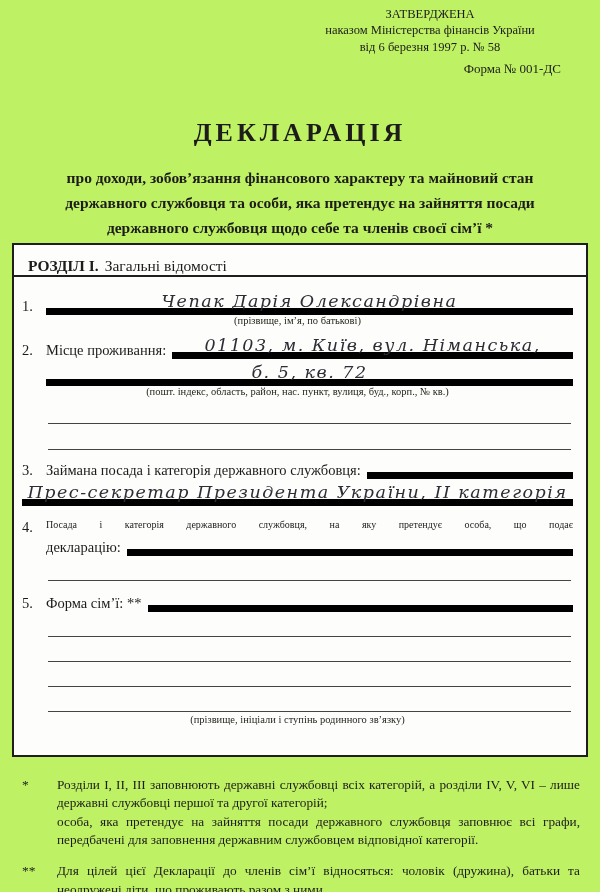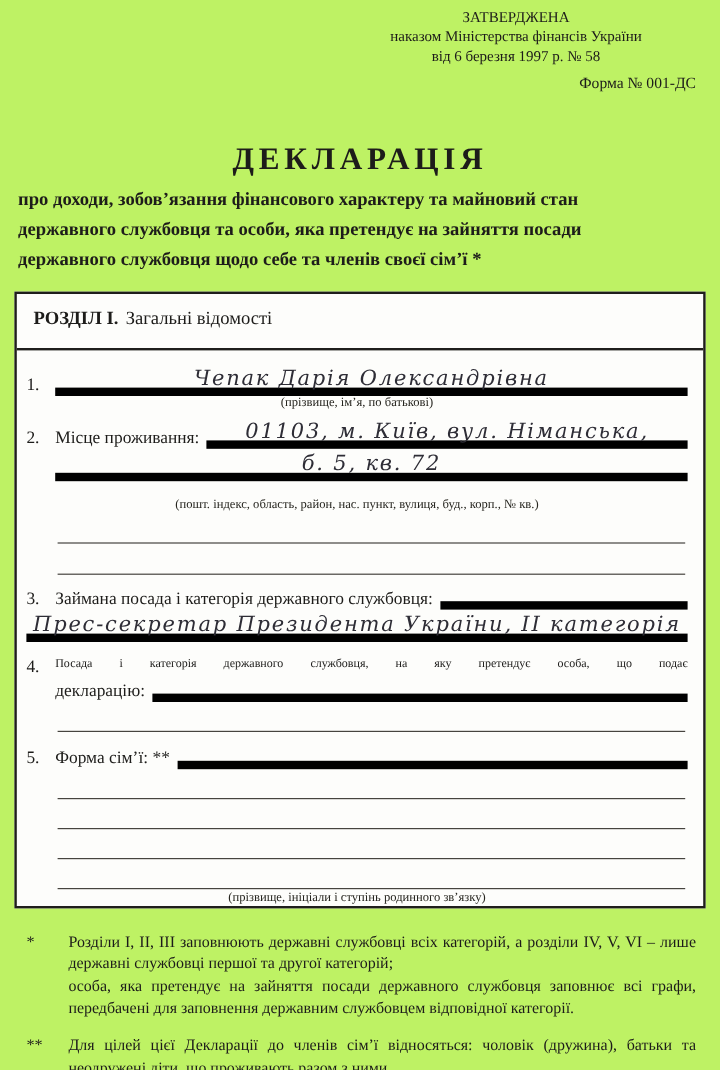--- a/index.html
+++ b/index.html
@@ -13,46 +13,46 @@
     overflow: hidden;
   }
 
   
   .approval {
     position: absolute; top: 6px; right: 20px;
     width: 300px; text-align: center;
     font-size: 12.5px; line-height: 1.3;
   }
   .form-number {
-    position: absolute; top: 61px; right: 20px;
+    position: absolute; top: 61px; right: 39px;
     font-size: 13px;
   }
 
   
   .title {
     position: absolute; top: 118px; left: 0; width: 100%;
     text-align: center;
     font-size: 26px; font-weight: bold; letter-spacing: 4px;
   }
   .subtitle {
-    position: absolute; top: 155px; left: 50%;
+    position: absolute; top: 166px; left: 50%;
     transform: translateX(-50%);
-    width: 570px; 
+    width: 570px; text-align: center;
     font-weight: bold; font-size: 15.5px; line-height: 1.6;
   }
 
   
   .box {
     position: absolute; top: 243px; left: 12px;
     width: 576px; height: 514px;
     border: 2px solid #1f1e1c;
     background: #fdfdfb;
   }
   .box-header {
-    height: 47px; padding: 12px 10px 0 14px;
+    height: 32px; padding: 12px 10px 0 14px;
     border-bottom: 2px solid #1f1e1c;
     font-size: 15.5px;
   }
   .box-header b { margin-right: 6px; }
   .box-body { padding: 0 13px 0 8px; }
 
   .row { display: flex; align-items: flex-end; }
   .num { width: 24px; font-size: 14.5px; flex: 0 0 auto; }
   .label { font-size: 14.5px; white-space: nowrap; padding-right: 6px; }
   .fill {
@@ -88,21 +88,21 @@
     text-align-last: justify;
   }
 
   
   .r-item1   { margin-top: 11px; }
   .r-item1 .fill { min-height: 27px; }
   .c-item1   { height: 17px; }
   .r-item2a .fill { min-height: 27px; }
   .r-item2b  { }
   .r-item2b .fill { min-height: 25px; }
-  .c-item2   { height: 15px; margin-top: 14px; }
+  .c-item2   { height: 15px; }
   .bl-1      { height: 23px; }
   .bl-2      { height: 26px; }
   .r-item3a  { margin-top: 2px; }
   .r-item3a .fill { min-height: 27px; }
   .r-item3b .fill { min-height: 23px; text-align: center; }
   .r-item4a  { margin-top: 13px; align-items: flex-start; }
   .r-item4b  { margin-top: 2px; text-align: right; }
   .r-item4b .label { padding-left: 24px; }
   .r-item4b .fill { min-height: 18px; }
   .bl-3      { height: 25px; }

